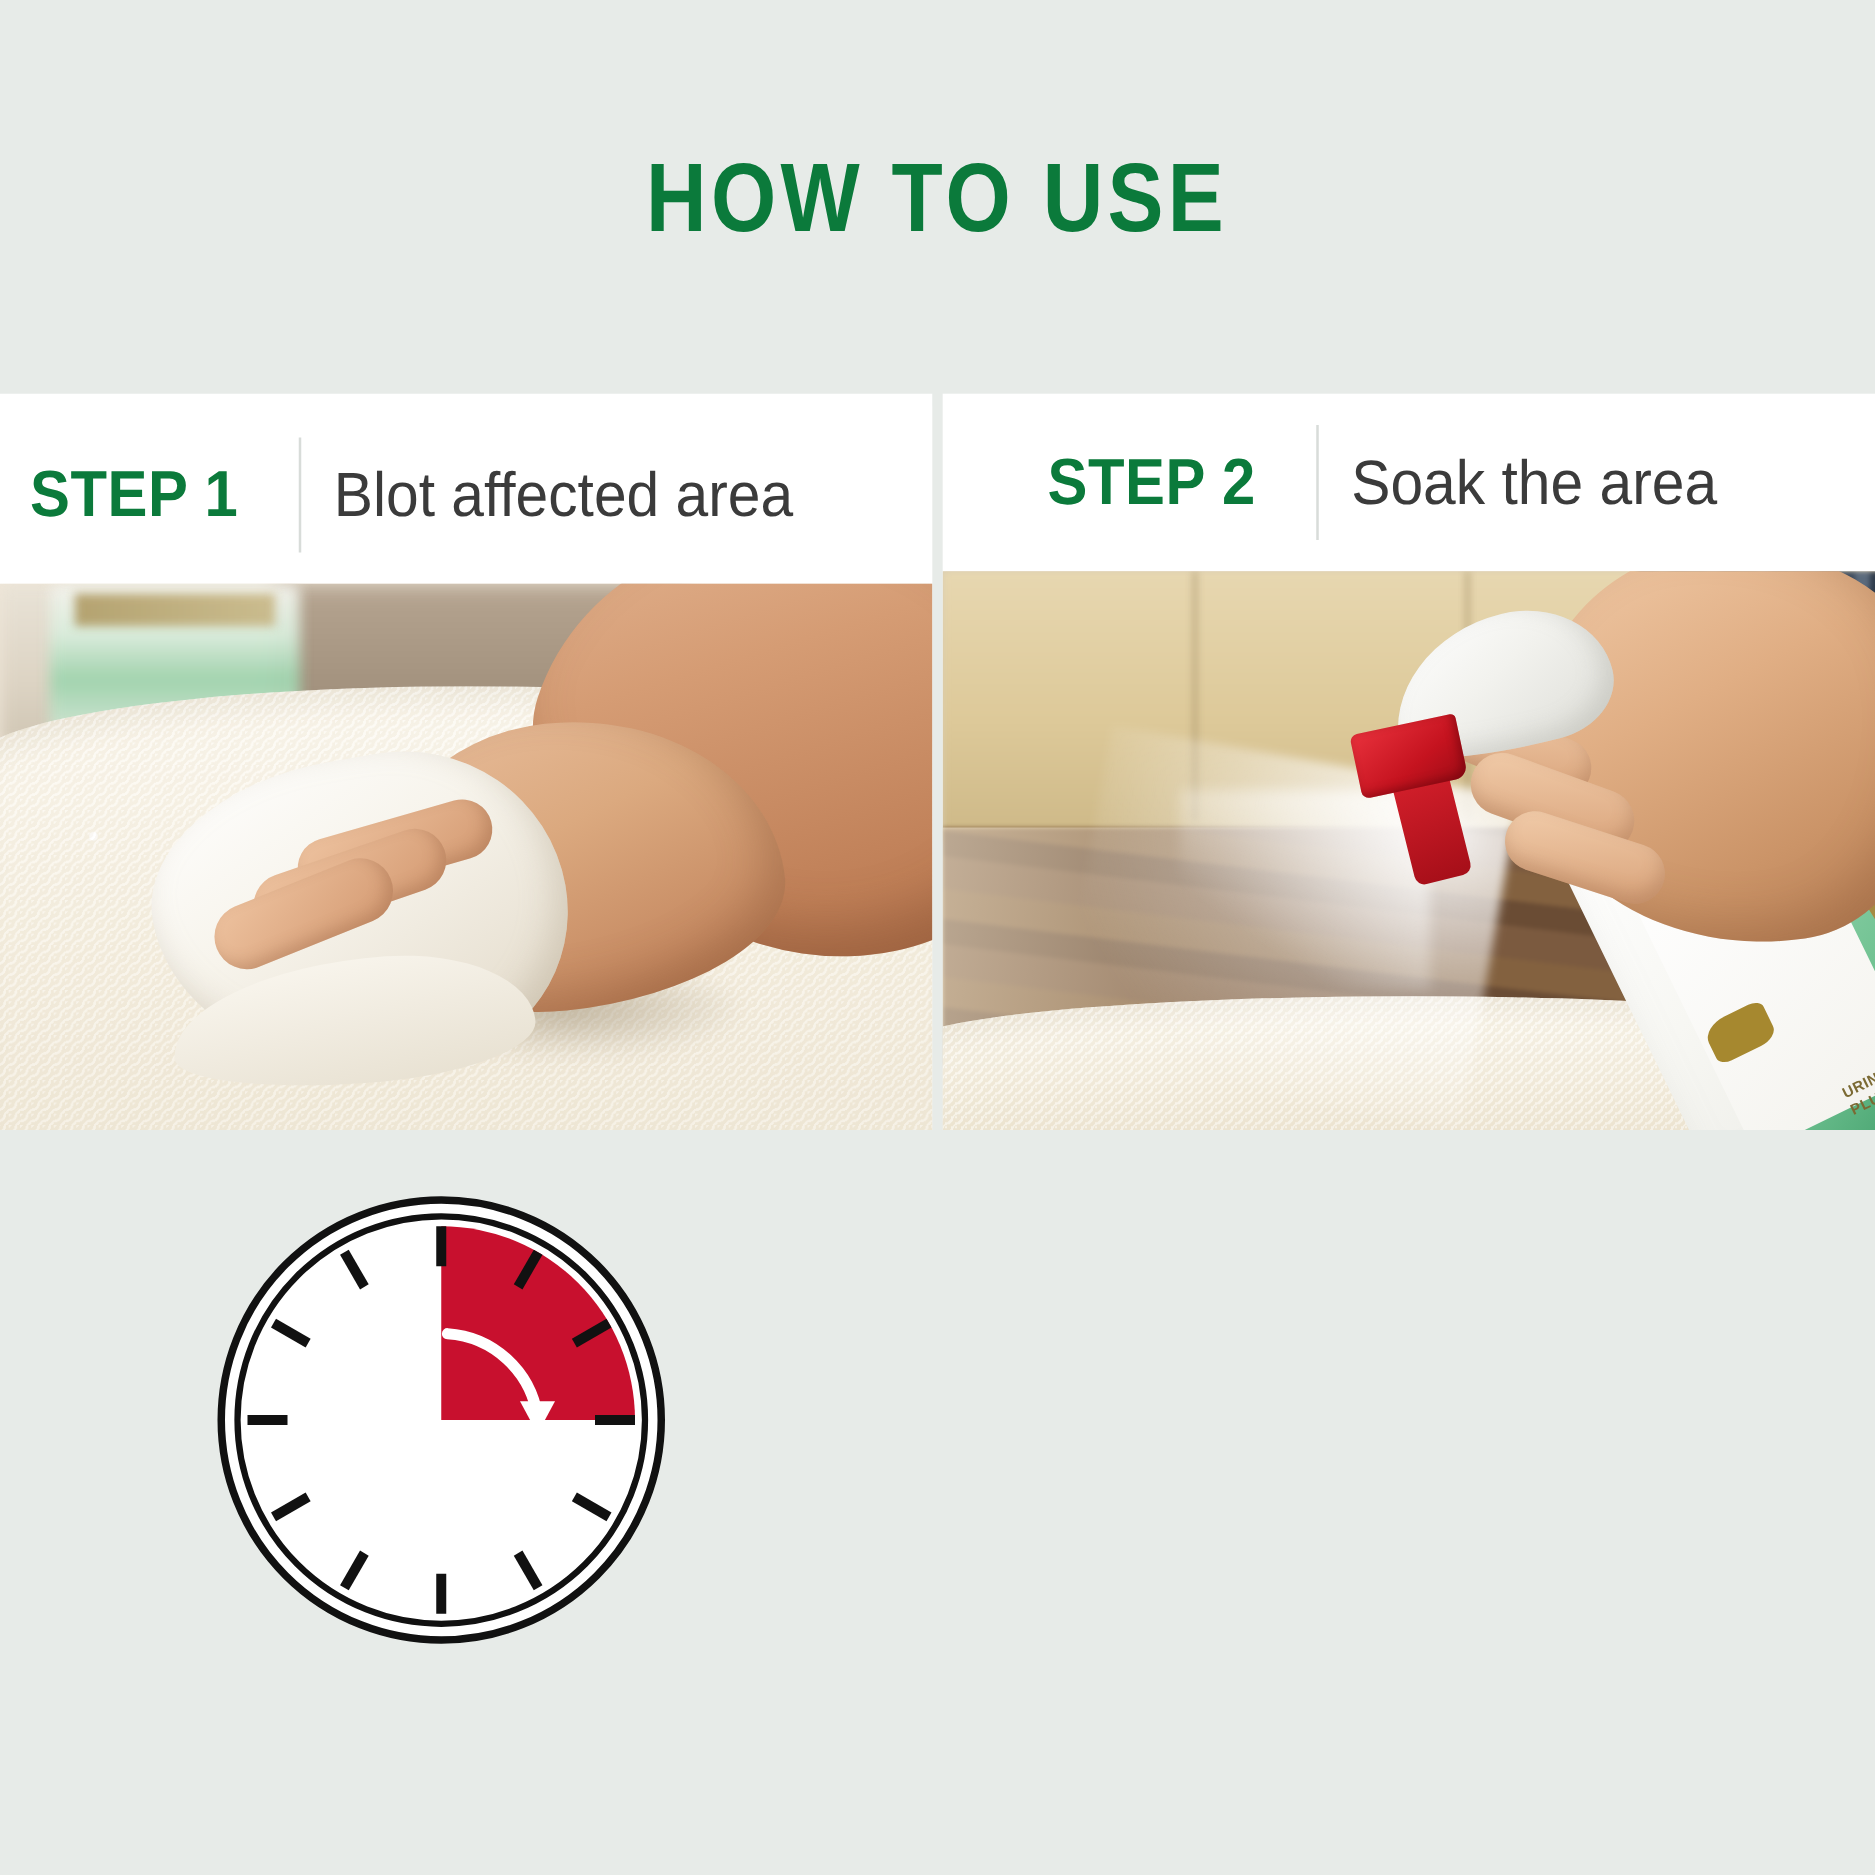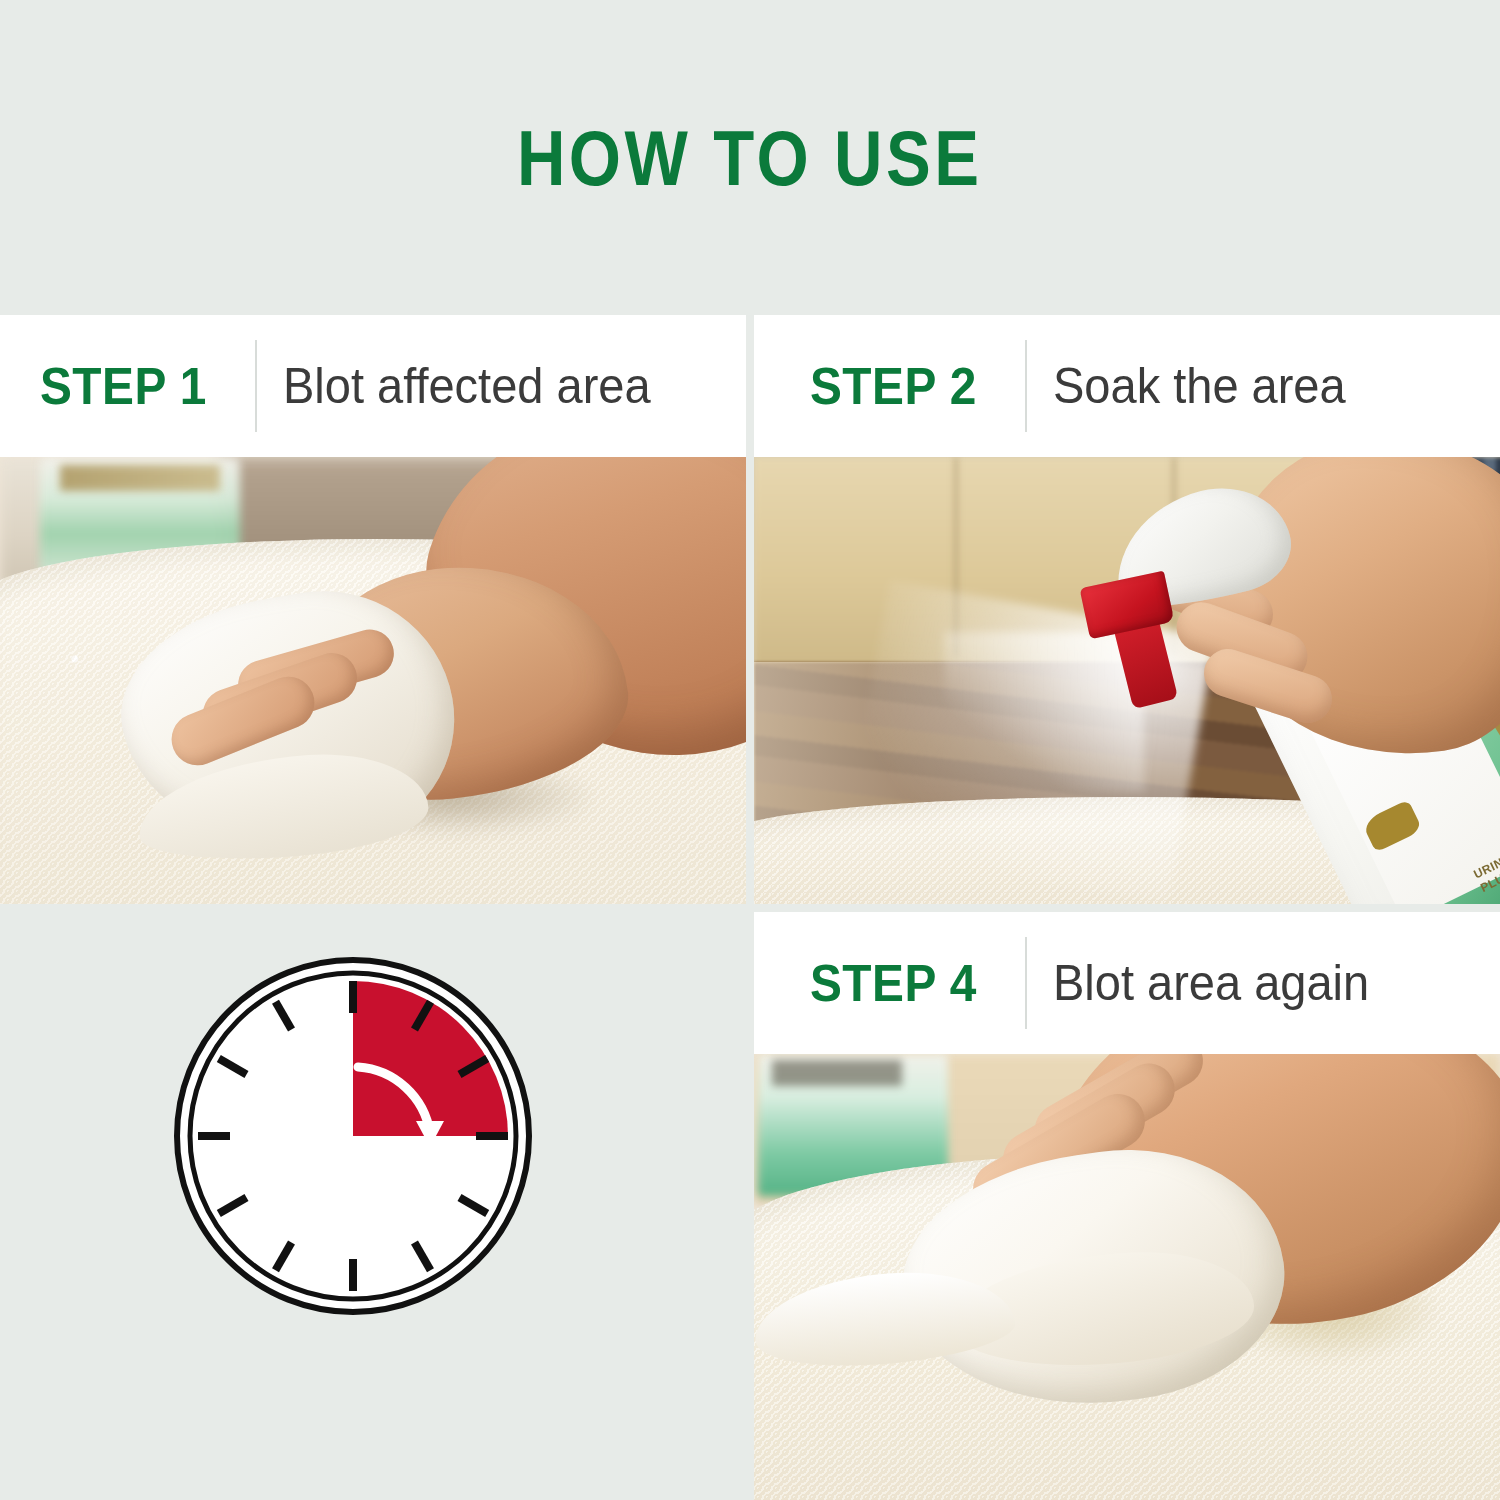--- a/index.html
+++ b/index.html
@@ -36,22 +36,22 @@
   .p1{left:0;top:0;}
   .p2{left:754px;top:0;}
   .p3{left:0;top:597px;}
   .p4{left:754px;top:597px;}
 
   
   .label-bar{
     position:relative;width:100%;height:142px;background:#fff;
     display:flex;align-items:center;box-sizing:border-box;
   }
-  .p1 .label-bar,.p3 .label-bar{padding-left:40px;}
-  .p2 .label-bar,.p4 .label-bar{padding-left:56px;}
+  .p1 .label-bar,.p3 .label-bar{padding-left:24px;margin-top:10px;}
+  .p2 .label-bar,.p4 .label-bar{padding-left:84px;}
   .step-num{
     color:#0b7a3b;font-weight:bold;font-size:52px;letter-spacing:0.5px;
     transform:scaleX(0.92);transform-origin:left center;
     white-space:nowrap;line-height:1;
   }
   .divider{
     width:2px;height:92px;background:#d8dcd9;margin:0 26px 0 34px;flex:0 0 auto;
   }
   .step-text{
     color:#3b3b3b;font-size:50px;font-weight:normal;
@@ -334,39 +334,17 @@
               <line x1="50.8" y1="107.5" x2="78.5" y2="123.5"></line>
               <line x1="107.5" y1="50.8" x2="123.5" y2="78.5"></line>
             </g>
             <path d="M190 116 A78 78 0 0 1 262 182" fill="none" stroke="#ffffff" stroke-width="9" stroke-linecap="round"></path>
             <path d="M248 170 L262 196 L276 170 Z" fill="#ffffff"></path>
           </svg>
         </div>
       </div>
     </div>
 
-    <div class="panel p4">
-      <div class="label-bar">
-        <div class="step-num">STEP 4</div>
-        <div class="divider"></div>
-        <div class="step-text">Blot area again</div>
-      </div>
-      <div class="photo ph4">
-        <div class="bgtop"></div>
-        <div class="bottle"></div>
-        <div class="bottle-t"></div>
-        <div class="carpet"></div>
-        <div class="carpet-tex"></div>
-        <div class="wetspot"></div>
-        <div class="hand"></div>
-        <div class="fing g3"></div>
-        <div class="fing g2"></div>
-        <div class="fing g1"></div>
-        <div class="cloth"></div>
-        <div class="cloth-fold"></div>
-        <div class="cloth-tip"></div>
-      </div>
-    </div>
 
     <div class="seam-v"></div>
     <div class="seam-h"></div>
   </div>
 </div>
 
 </body></html>

